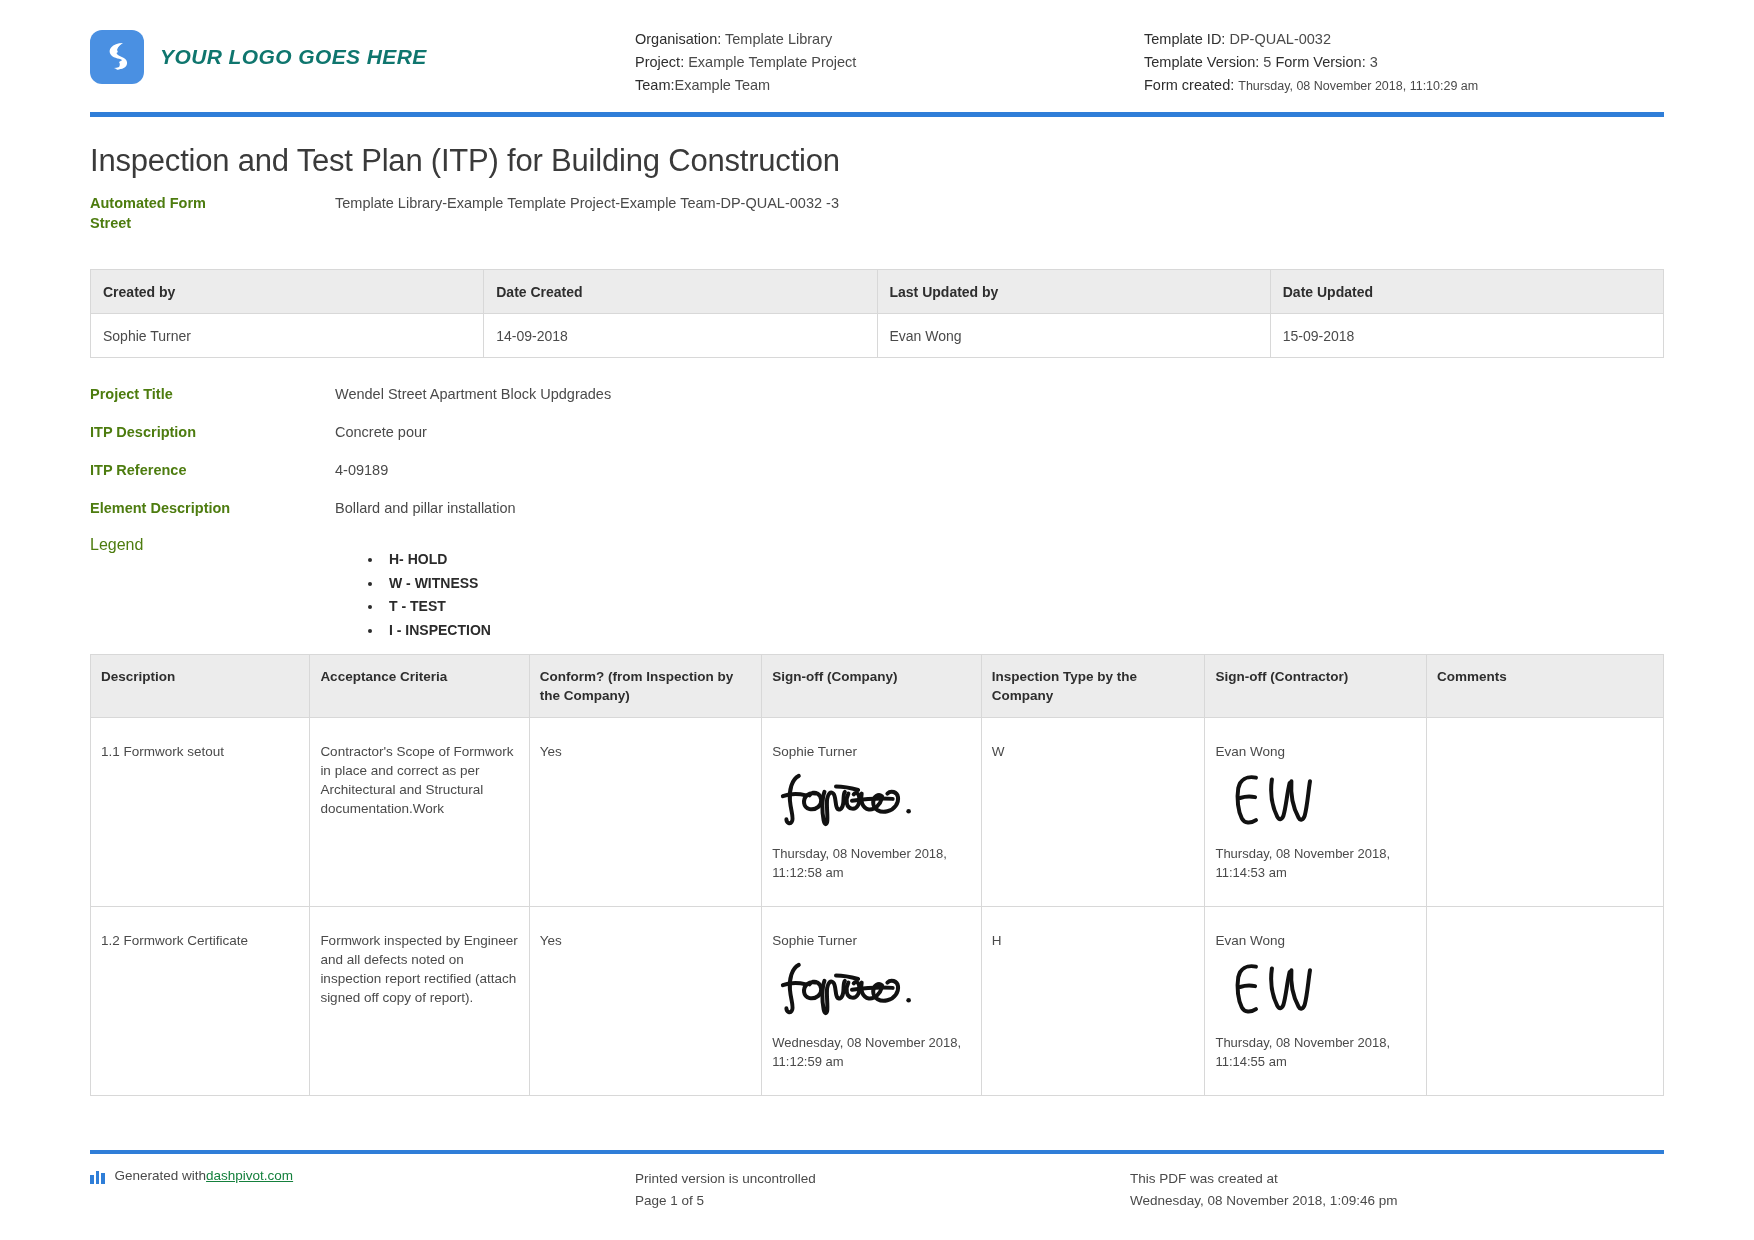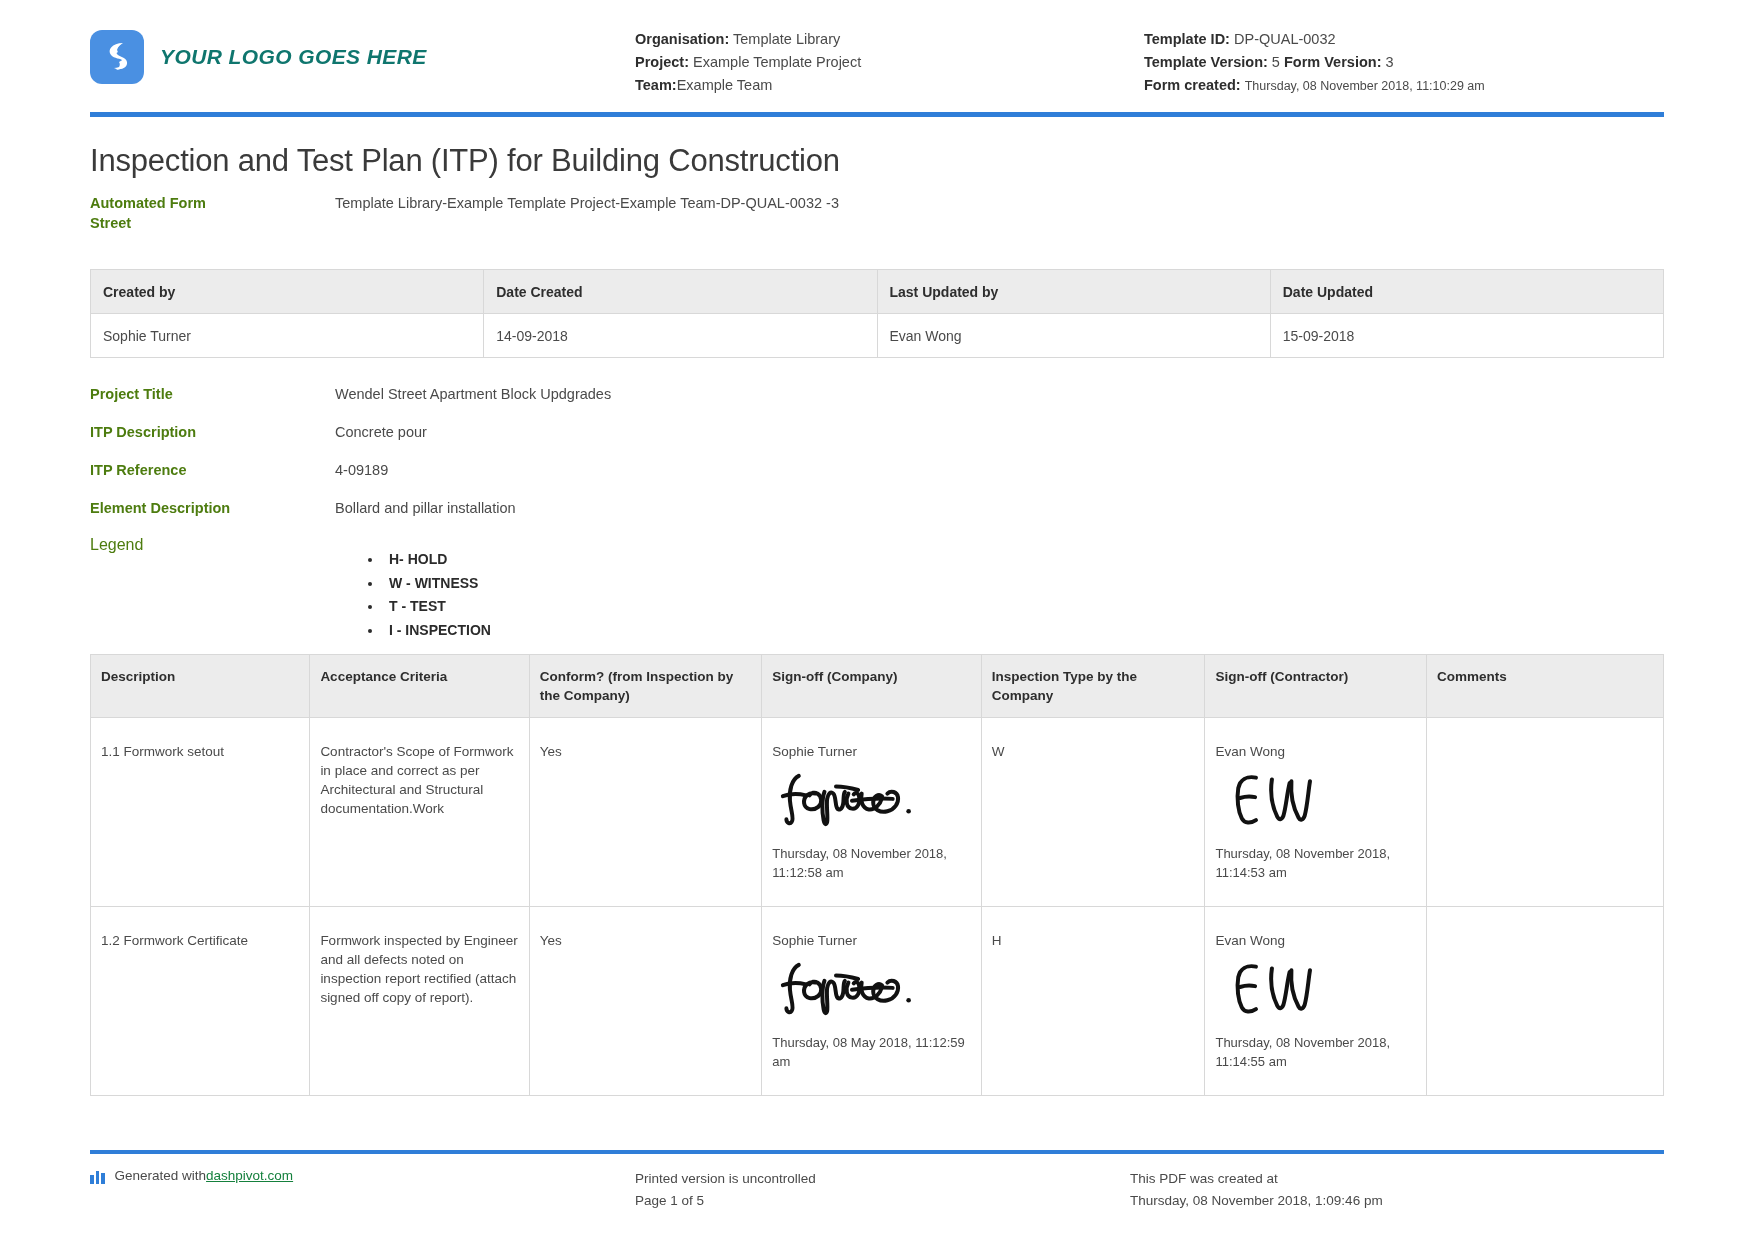--- a/index.html
+++ b/index.html
@@ -31,21 +31,21 @@
     margin-left: 16px;
     font-style: italic;
     font-weight: bold;
     font-size: 21px;
     letter-spacing: .4px;
     color: #0f766e;
   }
   .meta-mid { flex: 0 0 495px; padding-top: 6px; }
   .meta-right { flex: 1 1 auto; padding-top: 6px; padding-left: 14px; }
   .meta-line { font-size: 14.5px; line-height: 23px; color: #3c3c3c; white-space: nowrap; }
-  .meta-line b { font-weight: bold; color: #2e2e2e; }
+  .meta-line b { font-weight: normal; color: #2e2e2e; }
   .meta-line .val { color: #4a4a4a; }
   .meta-line.small .val { font-size: 12.5px; }
 
   .blue-rule { height: 5px; background: #2f7ed8; width: 100%; }
 
   
   .doc-title {
     font-size: 31px;
     font-weight: normal;
     color: #3a3a3a;
@@ -336,21 +336,21 @@
               <path d="M47 30 C40 28, 33 33, 34 41 C35 48, 44 50, 50 45 C55 41, 54 33, 49 30 C46 28, 42 29, 40 32"></path>
               <path d="M57 28 C54 36, 54 50, 56 60 C57 65, 59 66, 60 62 C61 56, 59 44, 60 36 C61 30, 64 27, 67 30 C70 33, 69 42, 71 46 C73 50, 77 48, 78 42 C79 36, 78 30, 80 28"></path>
               <path d="M70 22 C78 22, 88 24, 95 26"></path>
               <path d="M84 30 C80 38, 82 46, 88 47 C94 48, 98 40, 96 33 C95 29, 92 28, 90 31"></path>
               <path d="M99 30 C97 38, 100 47, 107 48 C114 49, 120 42, 122 35"></path>
               <path d="M122 33 C118 30, 112 33, 112 40 C112 48, 120 52, 128 50 C136 48, 141 41, 140 34 C139 28, 132 26, 128 30"></path>
               <path d="M88 38 C104 36, 120 35, 134 36"></path>
               <circle cx="152" cy="50" r="2.6" fill="#111111" stroke="none"></circle>
             </g>
           </svg>
-          <div class="sig-date">Thursday, 08 May 2018, 11:12:59 am</div>
+          <div class="sig-date">Wednesday, 08 November 2018, 11:12:59 am</div>
         </td>
         <td>H</td>
         <td>
           <div class="cell-name">Evan Wong</div>
           <svg class="sig-img" viewBox="0 0 200 70">
             <g fill="none" stroke="#111111" stroke-width="4.5" stroke-linecap="round" stroke-linejoin="round">
               <path d="M44 12 C34 10, 26 14, 24 24 C22 36, 24 50, 28 58 C31 64, 38 64, 44 60"></path>
               <path d="M26 35 C32 33, 38 33, 43 34"></path>
               <path d="M62 14 C60 28, 62 44, 68 56 C70 60, 73 60, 75 55 C78 45, 79 30, 82 18"></path>
               <path d="M84 16 C83 30, 86 46, 92 57 C94 61, 97 60, 99 55 C102 44, 103 28, 105 16"></path>
@@ -373,17 +373,17 @@
         </span>
       <span>Generated with </span>
         <a class="link" href="#">dashpivot.com</a>
     </div>
     <div class="f-mid">
       <div>Printed version is uncontrolled</div>
       <div>Page 1 of 5</div>
     </div>
     <div class="f-right">
       <div>This PDF was created at</div>
-      <div>Thursday, 08 November 2018, 1:09:46 pm</div>
+      <div>Wednesday, 08 November 2018, 1:09:46 pm</div>
     </div>
   </div>
 
 </div>
 
 </body></html>

